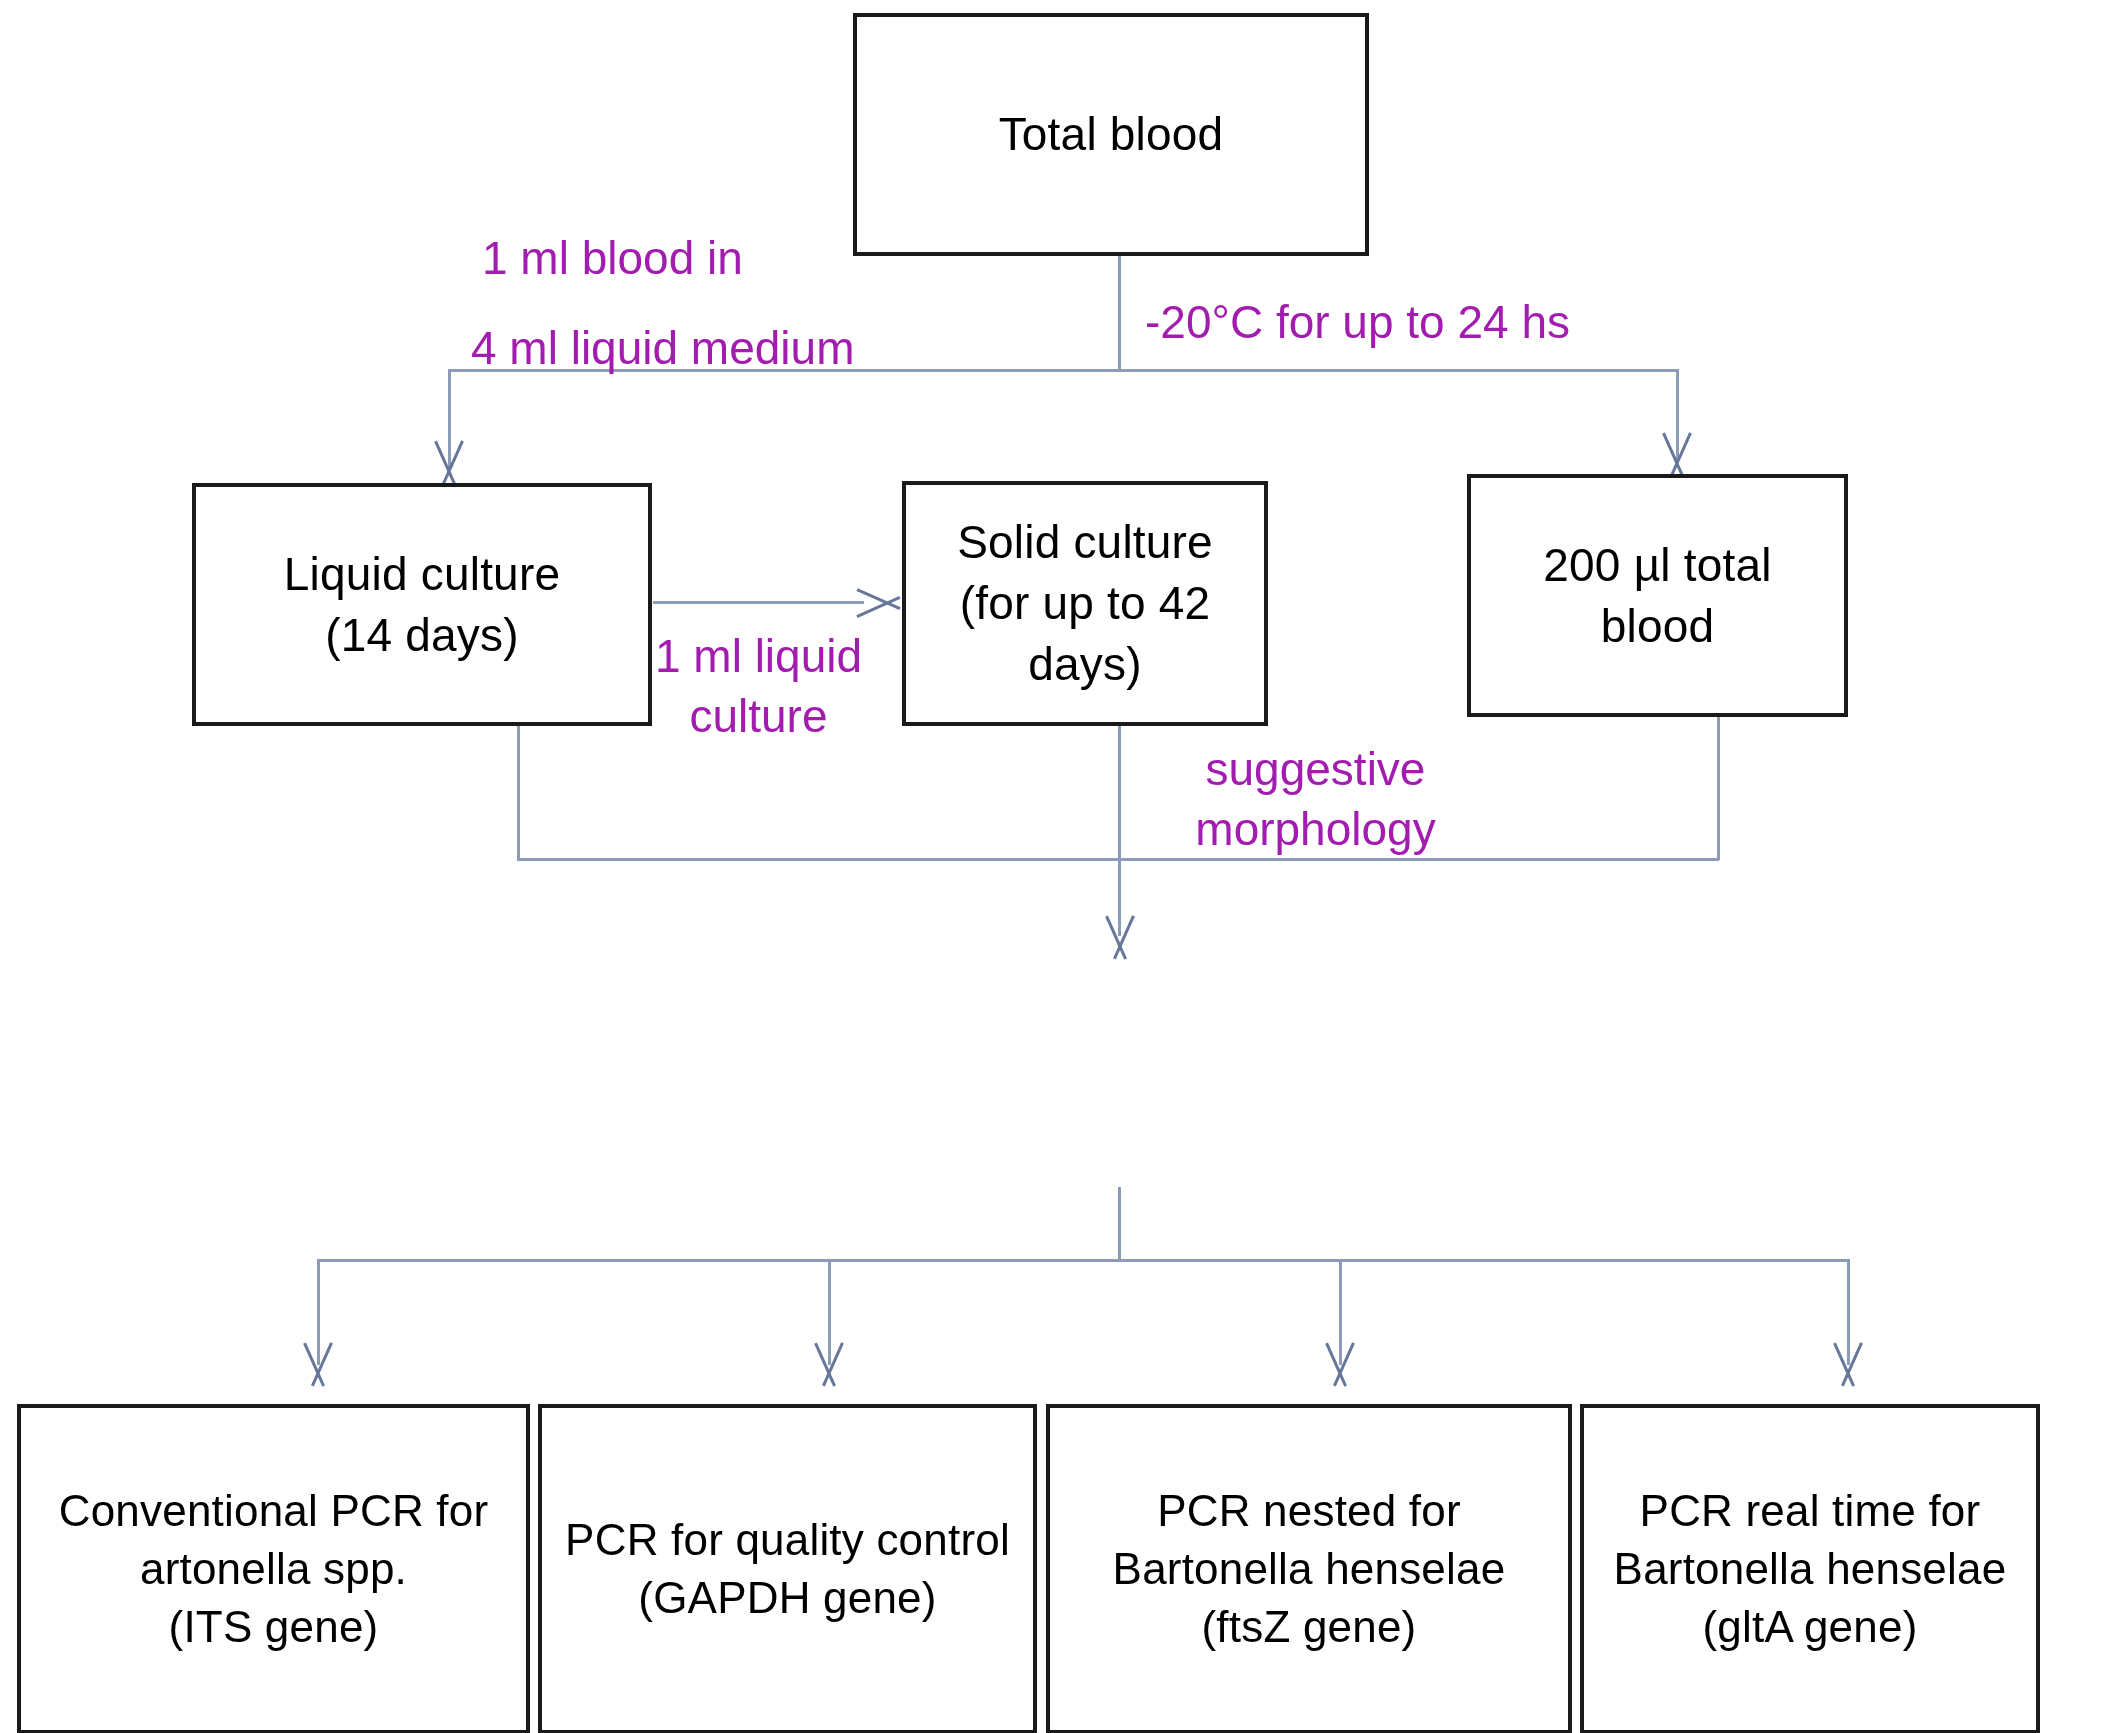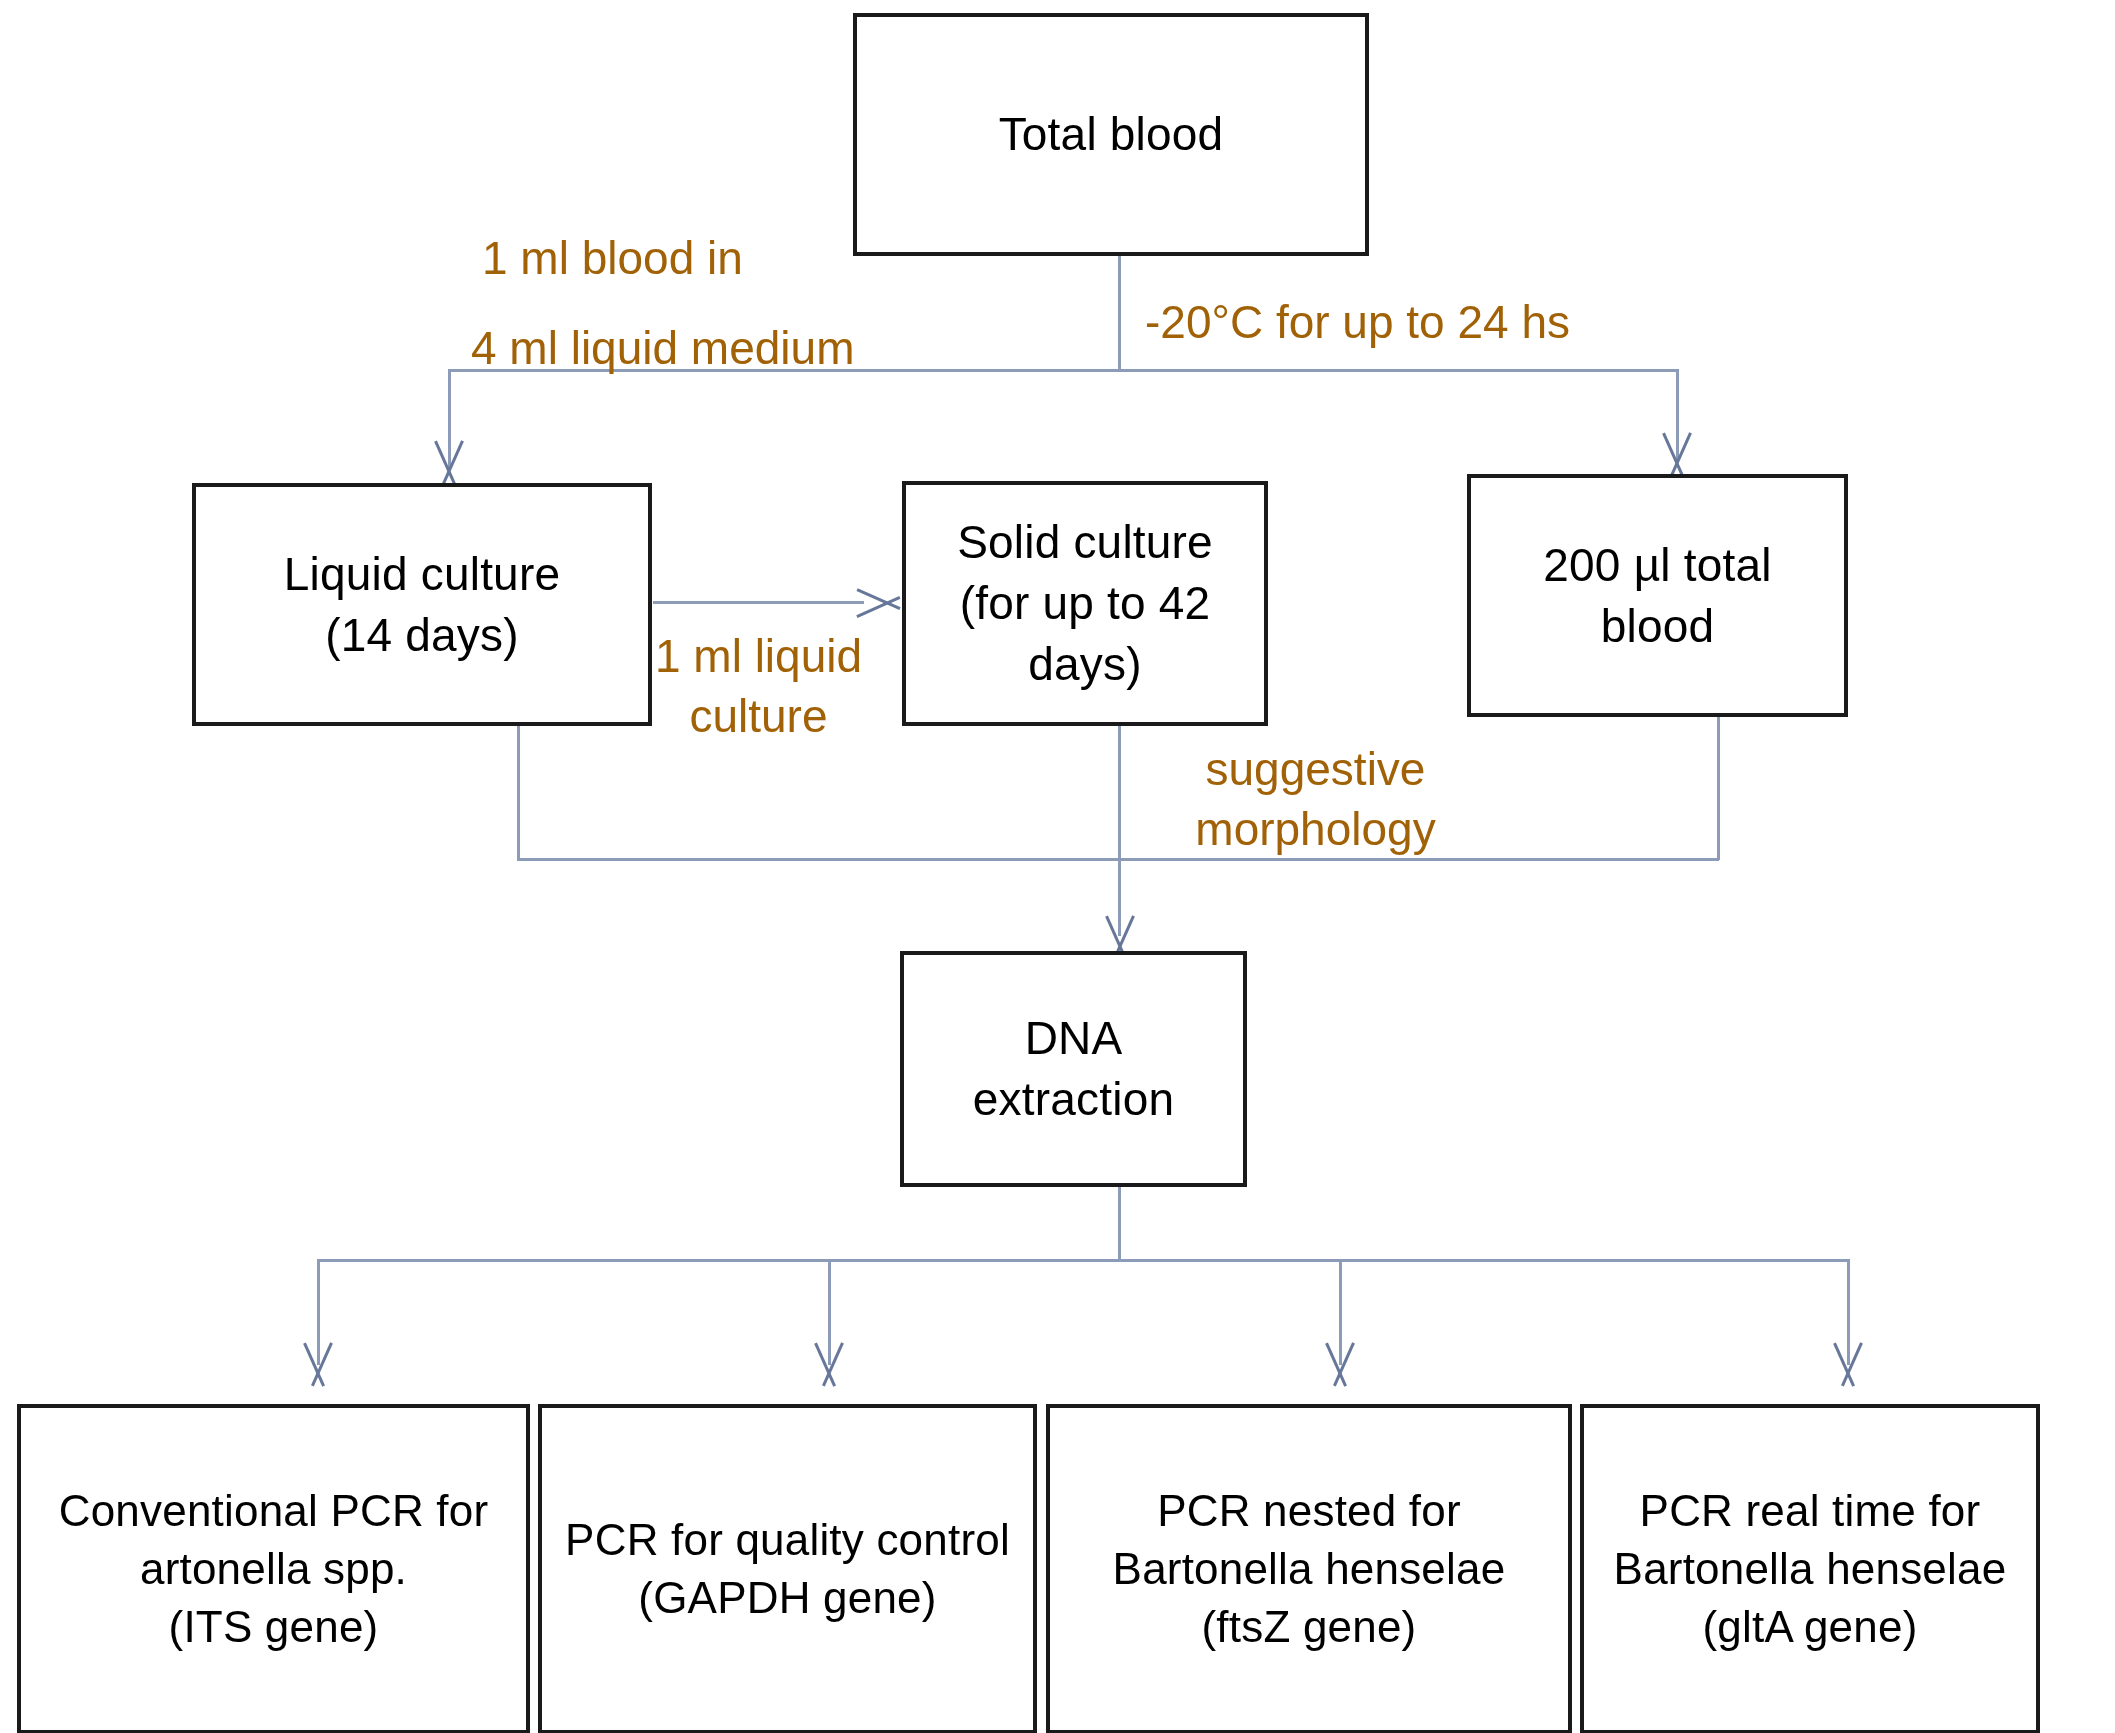--- a/index.html
+++ b/index.html
@@ -104,21 +104,21 @@
     bottom: 4.2px;
     transform-origin: left center;
     transform: rotate(-24deg);
   }
 
   
   .edge-label {
     position: absolute;
     font-size: 46px;
     line-height: 1.30;
-    color: #a16207;
+    color: #a21caf;
     white-space: pre-line;
     z-index: 4;
   }
   .edge-label.center { text-align: center; }
   .edge-label.left   { text-align: left; }
 </style>
 </head>
 <body>
 
 <div id="canvas">
@@ -166,24 +166,20 @@
   <div class="vline" style="left:1717px; top:717px; height:143px;"></div>
 
   <div class="hline" style="left:517px; top:858px; width:1202px;"></div>
 
   <div class="vline" style="left:1118px; top:725px; height:211px;"></div>
   <div class="arrowhead-down" style="left:1101px; top:916px;"></div>
 
   <div class="edge-label center" style="left:1147px; top:740px; width:337px;">suggestive
 morphology</div>
 
-  <div class="box" style="left:900px; top:951px; width:347px; height:236px;">
-    <span class="label">DNA
-extraction</span>
-  </div>
 
   <div class="vline" style="left:1118px; top:1187px; height:75px;"></div>
   <div class="hline" style="left:317px; top:1259px; width:1531px;"></div>
 
   <div class="vline" style="left:317px; top:1259px; height:106px;"></div>
   <div class="arrowhead-down" style="left:299px; top:1343px;"></div>
 
   <div class="vline" style="left:828px; top:1259px; height:106px;"></div>
   <div class="arrowhead-down" style="left:810px; top:1343px;"></div>
 

